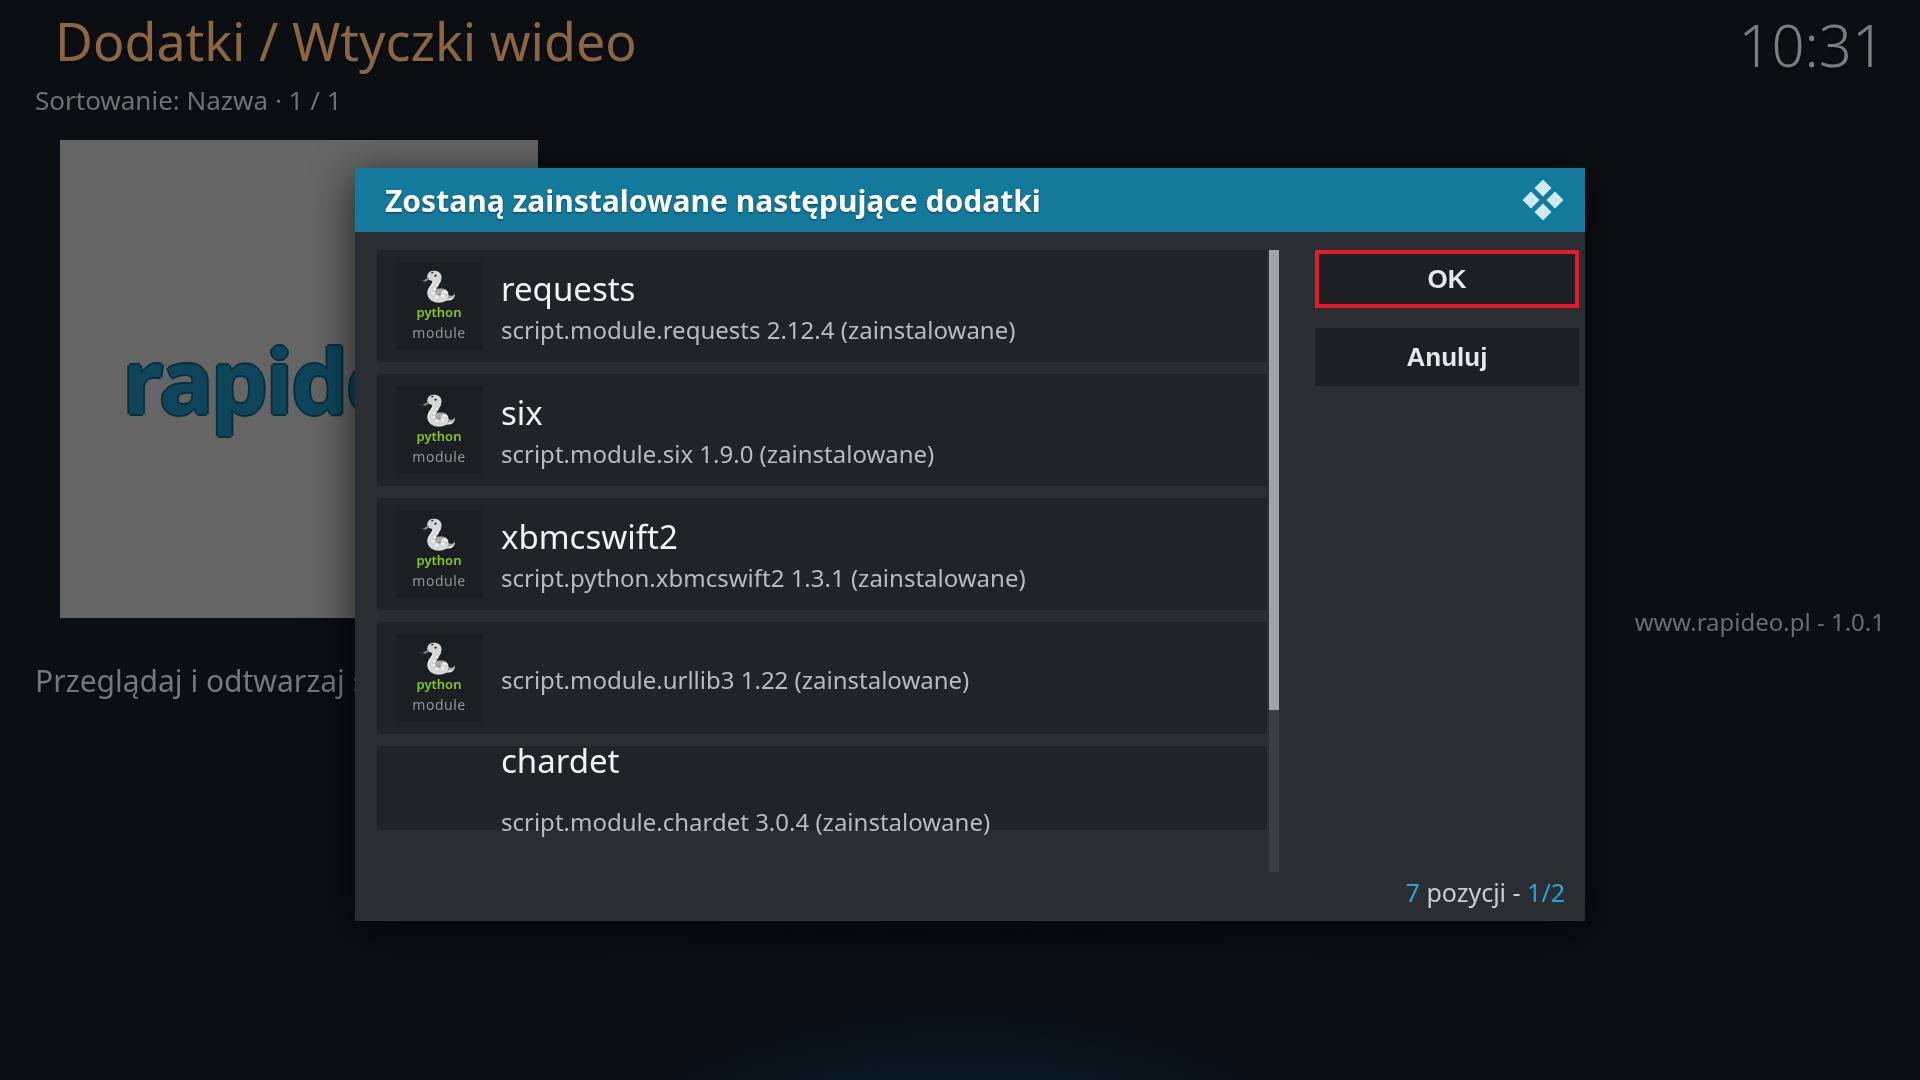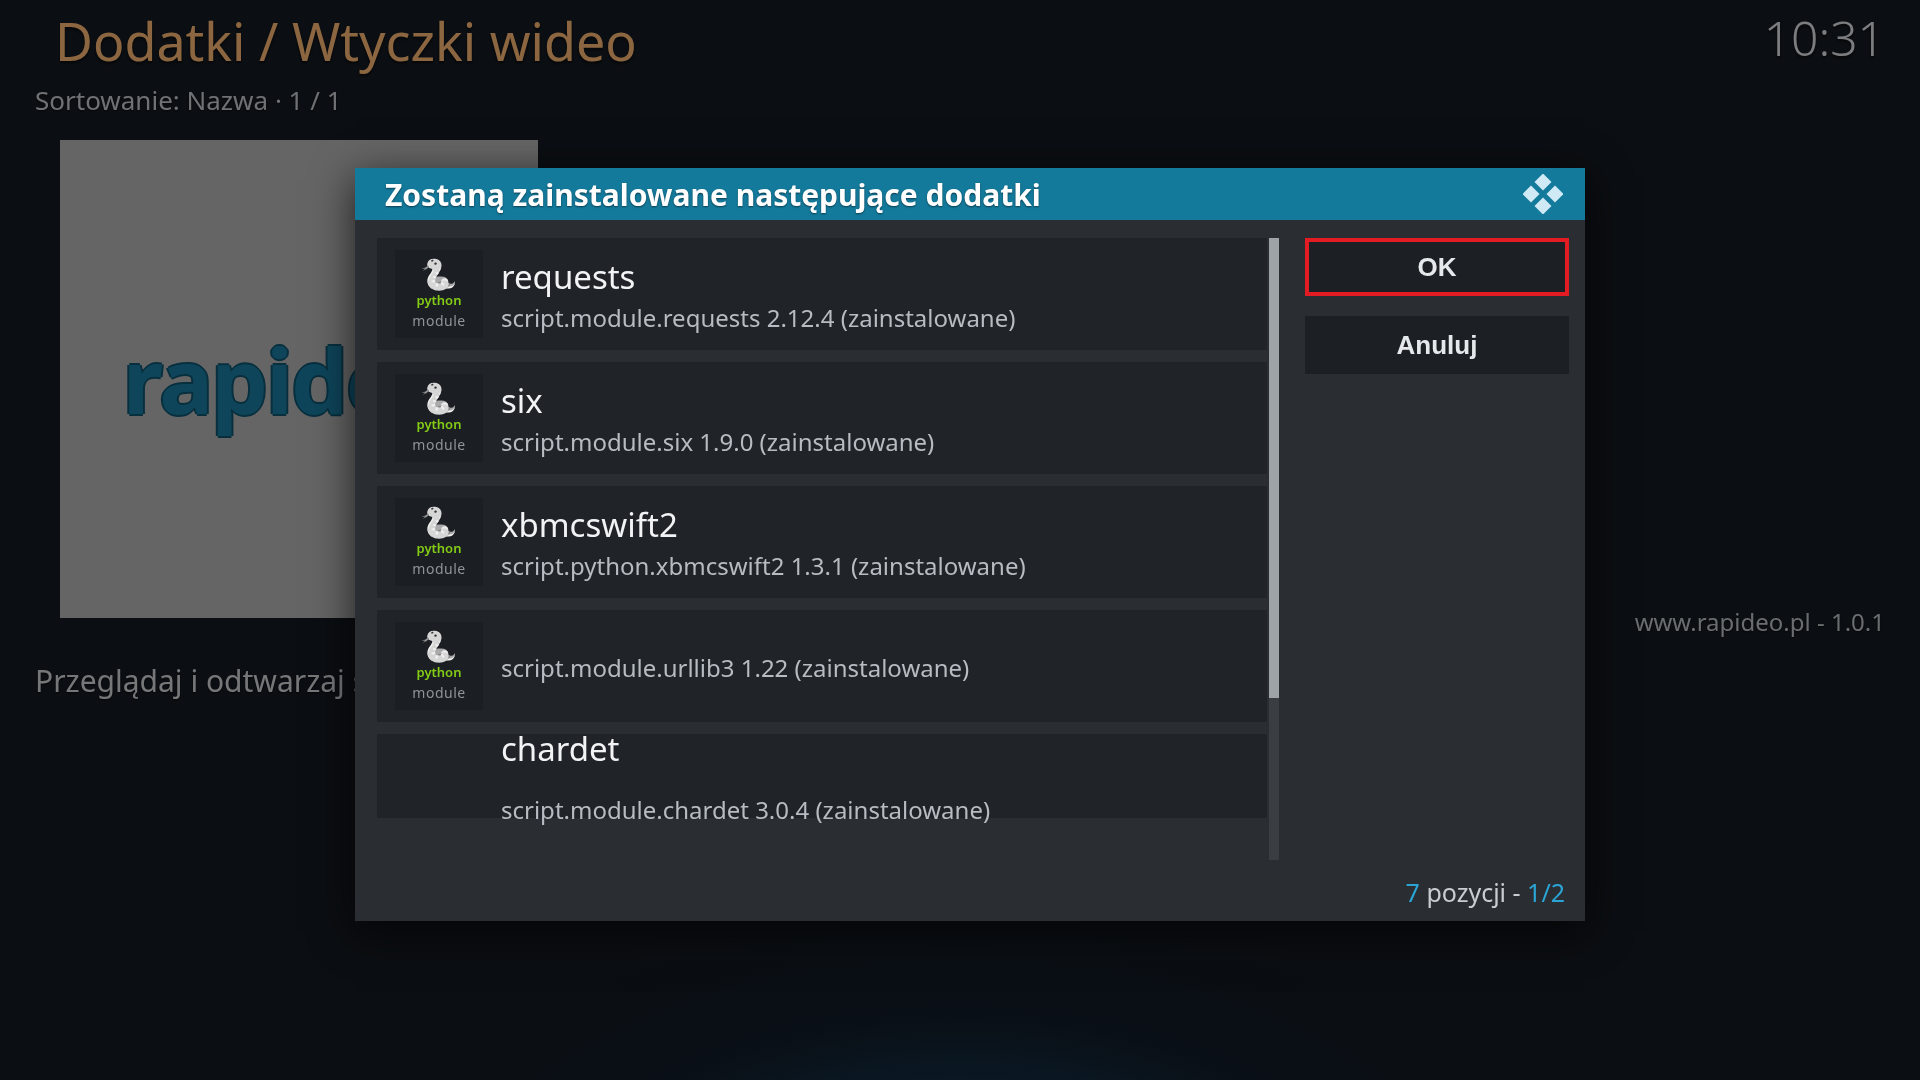--- a/index.html
+++ b/index.html
@@ -9,34 +9,34 @@
     color: #e6e6e6;
     position: relative;
     background: radial-gradient(ellipse 900px 500px at 50% 115%, rgba(10,70,110,0.55) 0%, rgba(5,20,35,0.25) 45%, rgba(0,0,0,0.0) 70%), #0b0e12;
   }
 
   
   .bg-layer { position:absolute; inset:0; filter: brightness(0.55); }
 
   .bg-title { position:absolute; left:35px; top:5px; font-size:52px; font-weight:400; color:#fdba74; text-shadow:0 2px 3px rgba(0,0,0,.6);margin-left:20px;}
   .bg-sort  { position:absolute; left:35px; top:46px; font-size:26px; color:#c9ced4; text-shadow:0 1px 2px rgba(0,0,0,.6);margin-top:36px;}
-  .bg-clock { position:absolute; right:35px; top:5px; font-size:48px; font-weight:300; color:#dfe3e7; text-shadow:0 2px 3px rgba(0,0,0,.6);}
+  .bg-clock { position:absolute; right:35px; top:5px; font-size:58px; font-weight:300; color:#dfe3e7; text-shadow:0 2px 3px rgba(0,0,0,.6);}
   .bg-tile  { position:absolute; left:60px; top:140px; width:478px; height:478px; background:#b7b7b7; display:flex; align-items:center; justify-content:center; overflow:hidden;}
   .bg-tile .brand { font-size:90px; font-weight:700; letter-spacing:-2px; color:#1a7ea3; text-shadow:0 0 0 #115a76, -2px 0 0 #0f5570, 2px 0 0 #0f5570, 0 -2px 0 #0f5570, 0 2px 0 #0f5570; }
   .bg-desc  { position:absolute; left:35px; top:660px; font-size:30px; color:#d4d8dc; line-height:1.4; text-shadow:0 1px 2px rgba(0,0,0,.6);}
   .bg-meta  { position:absolute; right:35px; top:605px; font-size:24px; color:#bfc6cc; text-shadow:0 1px 2px rgba(0,0,0,.6);margin-left:27px;}
 
   
   .dialog {
     position:absolute; left:355px; top:168px; width:1230px; height:753px;
     background:#2a2d31; box-shadow:0 10px 40px rgba(0,0,0,.7);
     display:flex; flex-direction:column;
   }
   .dialog-header {
-    height:52px; background:#147a9c; display:flex; align-items:center; justify-content:space-between;
+    height:64px; background:#147a9c; display:flex; align-items:center; justify-content:space-between;
     padding:0 22px 0 30px;
   }
   .dialog-title { font-size:30px; font-weight:700; color:#fff; text-shadow:0 1px 2px rgba(0,0,0,.5);}
   .kodi-logo svg { display:block; }
 
   .dialog-body { flex:1; display:flex; padding:18px 0 0 0; position:relative; }
 
   .list-wrap { position:relative; margin-left:22px; width:902px; height:622px; }
   .list { width:890px; height:622px; overflow:hidden; }
   .list-item {
@@ -54,21 +54,21 @@
   .item-name { font-size:33px; color:#f1f3f5; font-weight:400; }
   .item-sub  { font-size:24px; color:#b6bcc2; margin-top:2px; }
   .list-item.partial { height:84px; }
   .list-item.partial .item-text { margin-left:106px;gap:20px; }
 
   
   .scrollbar { position:absolute; right:0; top:0; width:10px; height:622px; background:#3a3e43; }
   .scroll-thumb { position:absolute; left:0; top:0; width:10px; height:460px; background:#9ea3a8; }
 
   
-  .btn-col { position:absolute; right:16px; top:18px; width:264px; display:flex; flex-direction:column; gap:20px;justify-content:center;}
+  .btn-col { position:absolute; right:6px; top:18px; width:264px; display:flex; flex-direction:column; gap:20px;justify-content:center;}
   .btn {
     height:58px; background:#1c1f23; color:#e6e9ec; font-size:26px; font-weight:700;
     display:flex; align-items:center; justify-content:center; cursor:pointer;
     border:none; outline:none;
   }
   .btn.primary { border:4px solid #e31b23; }
   .btn:not(.primary) { border:0; }
 
   
   .footer-count { position:absolute; right:20px; bottom:12px; font-size:25px; color:#c8cdd2;}

